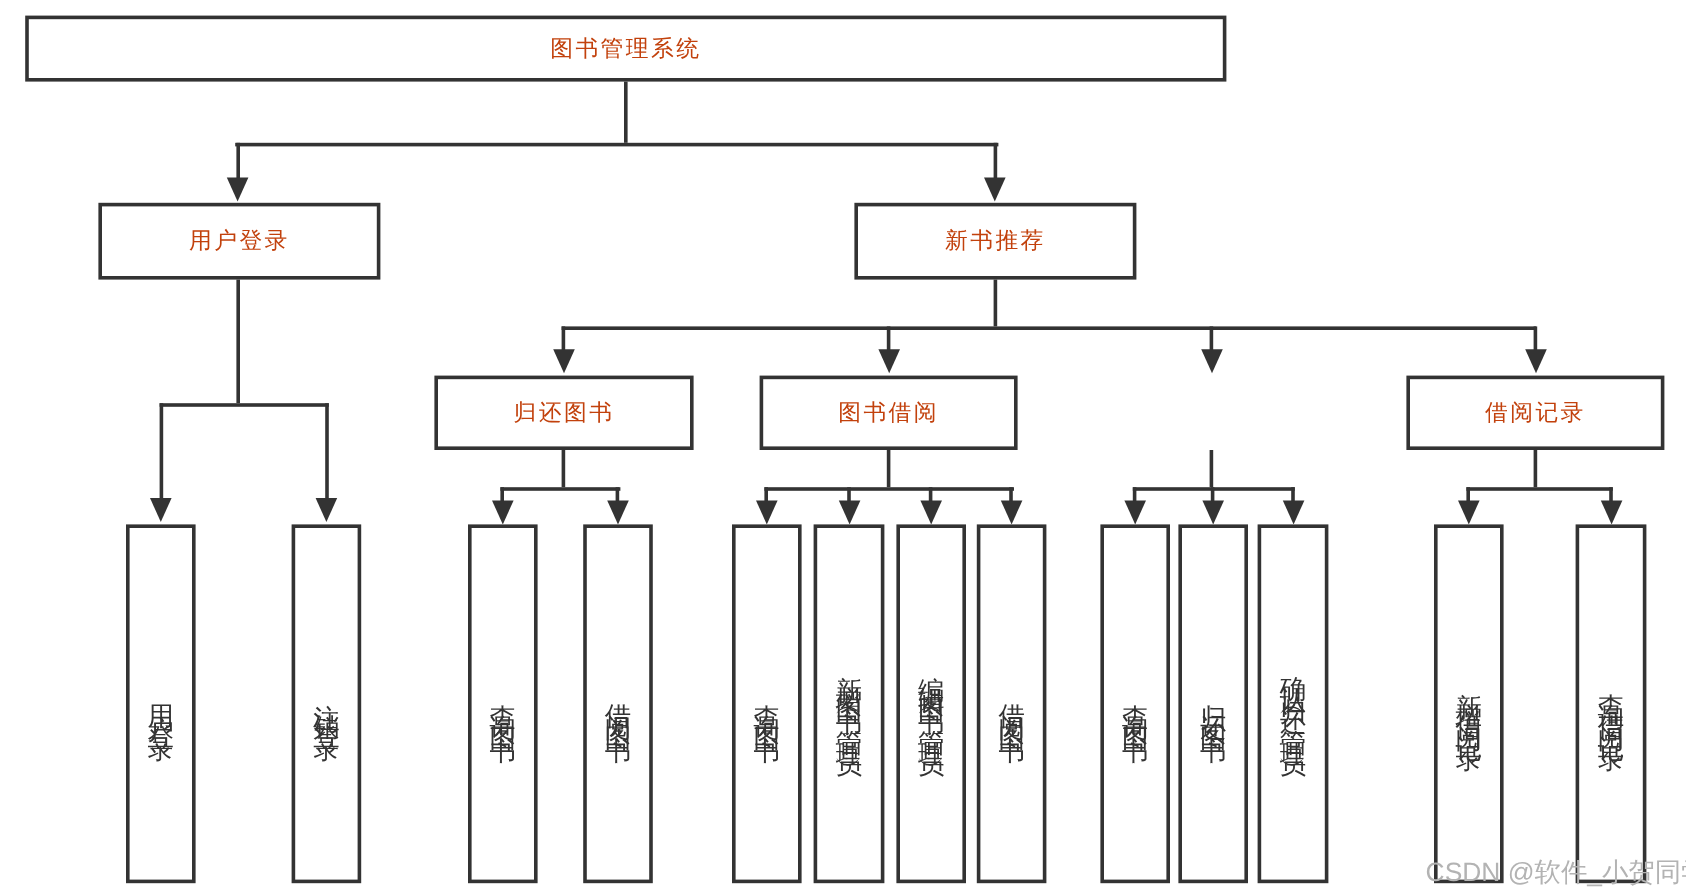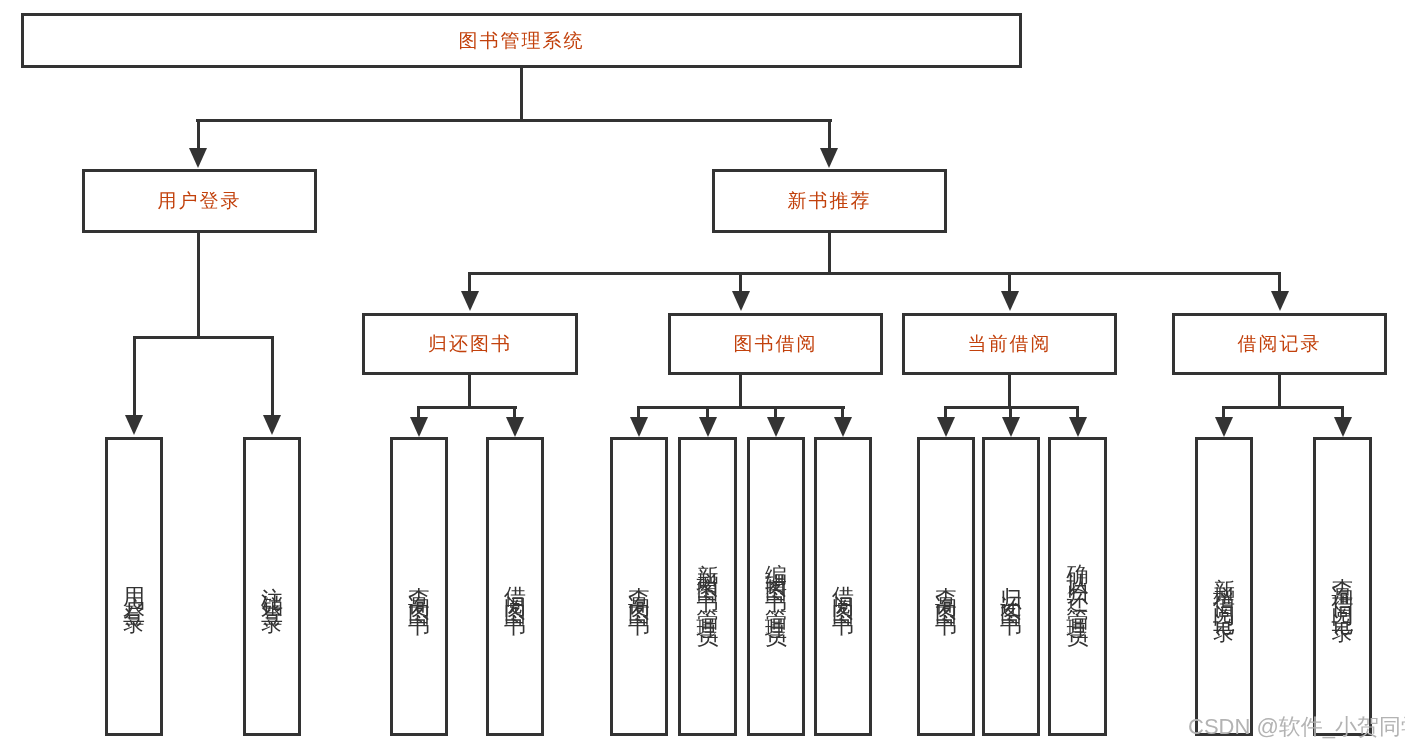--- a/index.html
+++ b/index.html
@@ -62,25 +62,22 @@
   <div class="vline" style="left:739px;top:272px;height:21px;"></div>
   <div class="arrow" style="left:732px;top:291px;"></div>
   <div class="vline" style="left:1008px;top:272px;height:21px;"></div>
   <div class="arrow" style="left:1001px;top:291px;"></div>
   <div class="vline" style="left:1278px;top:272px;height:21px;"></div>
   <div class="arrow" style="left:1271px;top:291px;"></div>
 
   <div class="box box-h" style="left:362px;top:313px;width:216px;height:62px;">
     <span class="lbl">归还图书</span>
   </div>
-  <div class="box box-h" style="left:633px;top:313px;width:215px;height:62px;margin-left:35px;">
+  <div class="box box-h" style="left:633px;top:313px;width:215px;height:62px;">
     <span class="lbl">图书借阅</span>
-  </div>
-  <div class="box box-h" style="left:902px;top:313px;width:215px;height:62px;">
-    <span class="lbl">当前借阅</span>
   </div>
   <div class="box box-h" style="left:1172px;top:313px;width:215px;height:62px;">
     <span class="lbl">借阅记录</span>
   </div>
 
   <div class="vline" style="left:468px;top:375px;height:31px;"></div>
   <div class="hline" style="left:417px;top:406px;width:100px;"></div>
   <div class="vline" style="left:417px;top:406px;height:13px;"></div>
   <div class="arrow" style="left:410px;top:417px;"></div>
   <div class="vline" style="left:513px;top:406px;height:13px;"></div>

